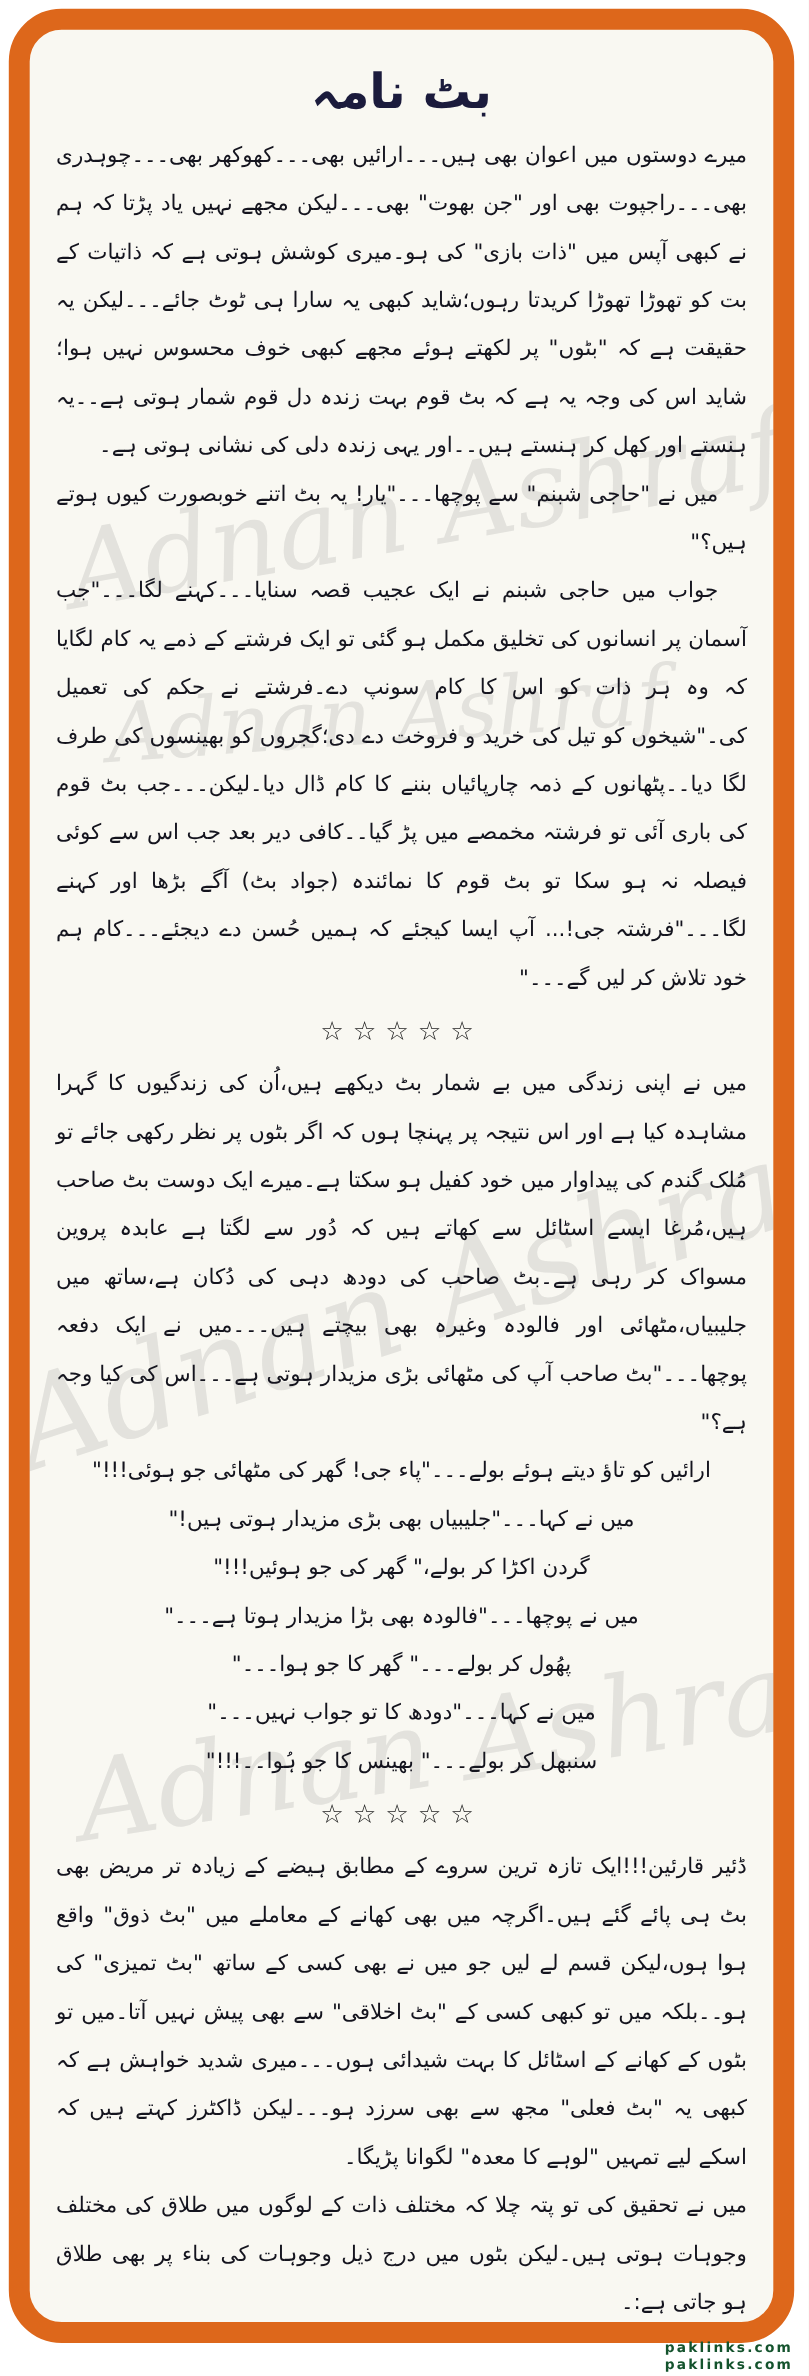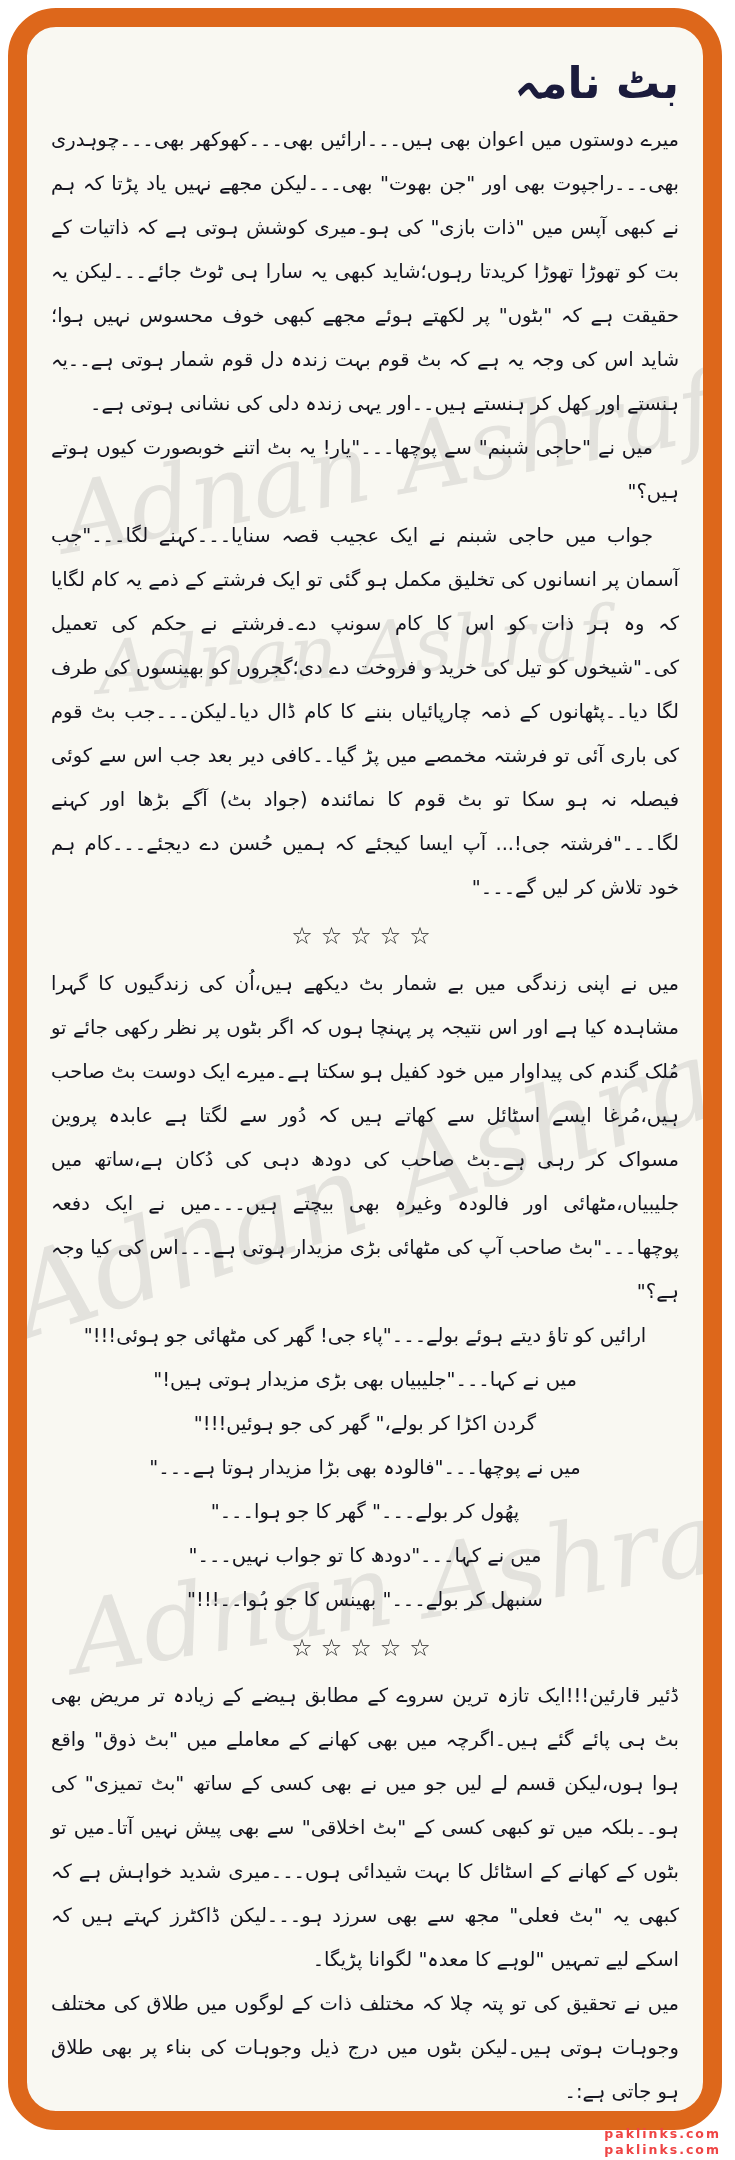--- a/index.html
+++ b/index.html
@@ -31,21 +31,21 @@
     white-space: nowrap;
     z-index: 0;
     pointer-events: none;
   }
   .wm1 { top: 380px; left: 30px;  font-size: 96px;  transform: rotate(-10deg); }
   .wm2 { top: 580px; left: 70px;  font-size: 74px;  transform: rotate(-4deg);  }
   .wm3 { top: 1090px; left: -30px; font-size: 112px; transform: rotate(-18deg); }
   .wm4 { top: 1500px; left: 40px;  font-size: 100px; transform: rotate(-9deg);  }
   h1.title {
     margin: 14px 0 10px 0;
-    text-align: right;
+    text-align: center;
     font-size: 44px;
     font-weight: bold;
     color: #1b1b3c;
     position: relative; z-index: 2;
   }
   article {
     position: relative; z-index: 2;
     direction: rtl;
     color: #14141e;
     font-size: 19.5px;
@@ -64,21 +64,21 @@
     line-height: 44px;
     margin: 4px 0;
     color: #1d1d1d;
   }
   .sitelines {
     position: absolute;
     right: 14px; top: 2126px;
     font-size: 12.5px;
     letter-spacing: 2px;
     line-height: 16px;
-    color: #ef4444;
+    color: #14532d;
     font-weight: bold;
   }
 </style>
 </head>
 <body>
 
 <div class="frame">
   <div class="watermark wm1">Adnan Ashraf</div>
   <div class="watermark wm2">Adnan Ashraf</div>
   <div class="watermark wm3">Adnan Ashraf</div>

